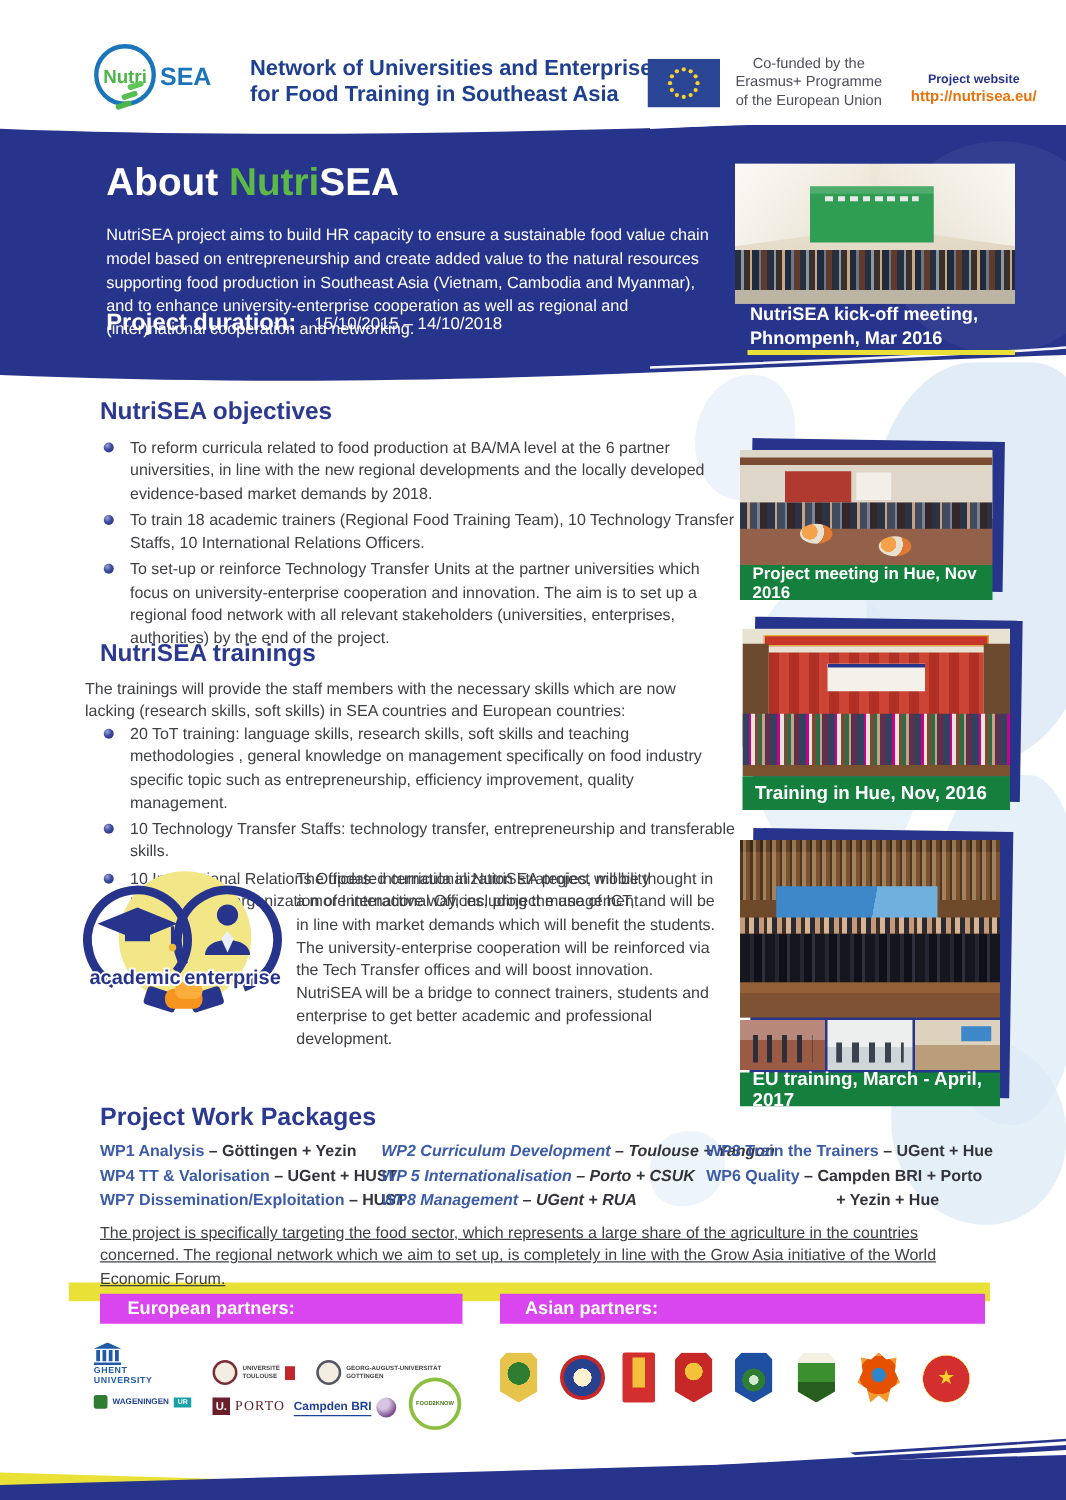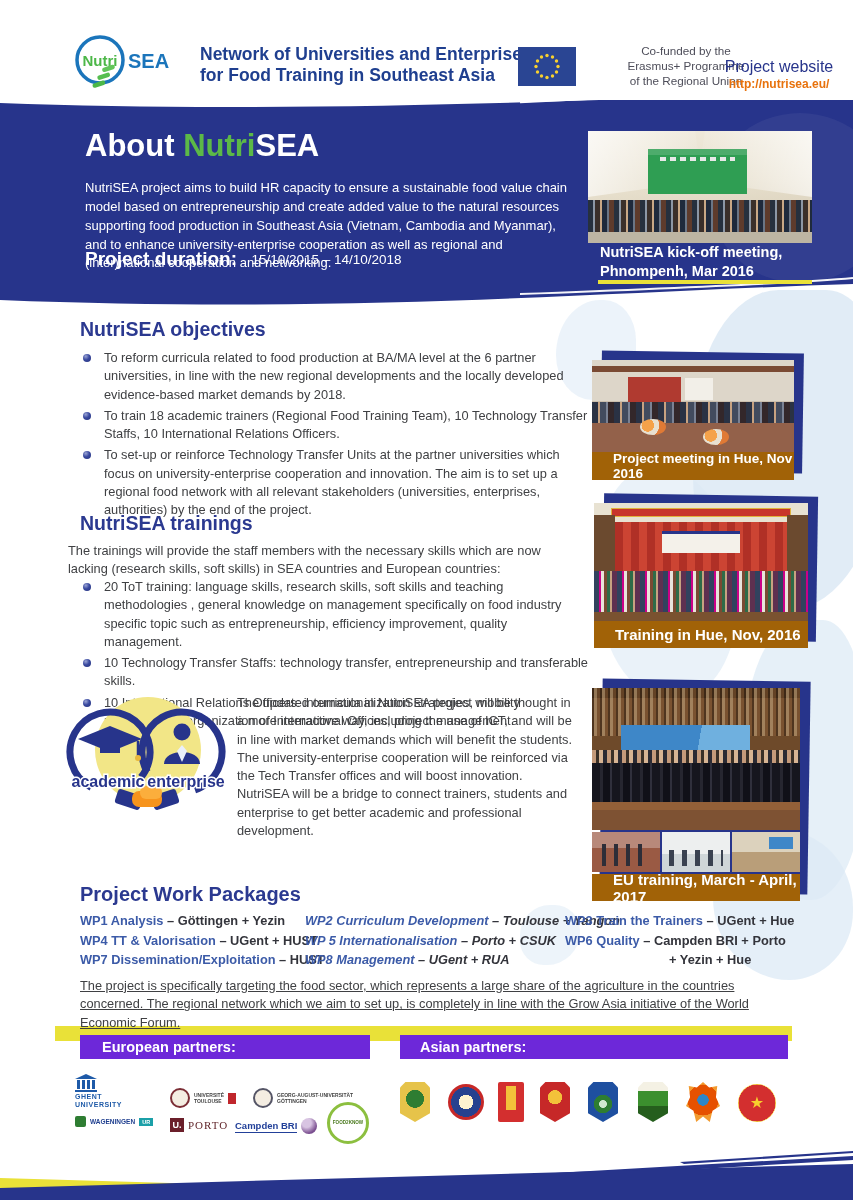--- a/index.html
+++ b/index.html
@@ -15,42 +15,42 @@
   .blob3{right:-10px; top:620px; width:120px; height:280px; border-radius:50% 35% 45% 55%; opacity:.7;}
   .blob4{left:556px; top:300px; width:80px; height:100px; border-radius:55% 40% 50% 45%; opacity:.55;}
   .blob5{right:0px; top:830px; width:140px; height:150px; border-radius:40% 52% 46% 55%; opacity:.75;}
   .blob6{left:520px; top:905px; width:60px; height:60px; border-radius:50% 42% 55% 40%; opacity:.5;}
 
   
   .header{position:absolute; left:0; top:0; width:853px; height:100px; background:#fff; z-index:3;}
   .logo{position:absolute; left:70px; top:34px;}
   .header-title{position:absolute; left:200px; top:44px; font-size:17.5px; font-weight:bold; color:#1F3F8F; line-height:1.2;}
   .eu-flag{position:absolute; left:518px; top:47px;}
-  .cofunded{position:absolute; left:582px; top:44px; width:130px; text-align:center; font-size:11.7px; color:#4E4E5A; line-height:1.28;margin-left:39px;}
+  .cofunded{position:absolute; left:582px; top:44px; width:130px; text-align:center; font-size:11.7px; color:#4E4E5A; line-height:1.28;}
   .website{position:absolute; left:716px; top:58px; width:126px; text-align:center;}
-  .website .lbl{font-size:16px; font-weight:normal; color:#27348B;}
+  .website .lbl{font-size:10px; font-weight:bold; color:#27348B;}
   .website .url{font-size:12px; font-weight:bold; color:#E8720C; margin-top:1px;}
 
   
   .band-svg{position:absolute; left:0; top:88px; width:853px; height:226px; z-index:1;}
   .band-watermark{position:absolute; left:36px; top:112px; font-size:64px; font-weight:bold;
     color:rgba(120,140,215,0.20); letter-spacing:3px; z-index:2; white-space:nowrap;}
   .about-title{position:absolute; left:85px; top:128px; font-size:31px; font-weight:bold; color:#fff; z-index:3;}
   .about-title .green{color:#5CB947;}
   .about-body{position:absolute; left:85px; top:179px; width:484px; font-size:13px; line-height:1.45; color:#fff; z-index:3;}
   .duration{position:absolute; left:85px; top:248px; z-index:3; color:#fff;}
   .duration .dl{font-size:19px; font-weight:bold; display:inline-block;}
   .duration .dv{font-size:13.5px; display:inline-block; margin-left:10px; position:relative; top:-1px;}
 
   
   .photo-wrap{position:absolute; z-index:2;}
   .backing{position:absolute; left:9px; top:-8px; width:100%; height:100%; background:#27348B; transform:rotate(0.9deg);}
   .photo{position:relative; overflow:hidden; z-index:1;}
-  .caption-bar{position:relative; z-index:1; background:#a16207; color:#fff; font-weight:bold;
-    display:flex; align-items:center; padding-left:21px;}
+  .caption-bar{position:relative; z-index:1; background:#15803d; color:#fff; font-weight:bold;
+    display:flex; align-items:center; padding-left:10px;}
   
   .p1{left:588px; top:131px; width:224px; z-index:3;}
   .p1 .photo{height:112px; background:linear-gradient(175deg,#F0EADC 0%,#E6DECB 50%,#D3C9B3 100%);}
   .p1 .tentL{position:absolute; left:-30px; top:-10px; width:140px; height:70px; background:linear-gradient(115deg,rgba(255,255,255,.9),rgba(255,255,255,0)); transform:rotate(-8deg);}
   .p1 .tentR{position:absolute; right:-30px; top:-10px; width:140px; height:70px; background:linear-gradient(245deg,rgba(255,255,255,.9),rgba(255,255,255,0)); transform:rotate(8deg);}
   .p1 .banner{position:absolute; left:27%; top:16%; width:44%; height:40%; background:#2F9E53;
     box-shadow:inset 0 6px 0 rgba(255,255,255,.15);}
   .p1 .banner:after{content:""; position:absolute; left:12%; top:18%; width:76%; height:10%;
     background:repeating-linear-gradient(90deg,#e8e8e8 0 6px, transparent 6px 10px);}
   .p1 .crowd{position:absolute; left:0; bottom:10%; width:100%; height:28%;
@@ -79,21 +79,21 @@
     background:repeating-linear-gradient(90deg,#B03026 0 8px,#CC4433 8px 16px);}
   .p3 .frameL{position:absolute; left:0; top:10%; width:10%; height:70%; background:#6B4A2F;}
   .p3 .frameR{position:absolute; right:0; top:10%; width:10%; height:70%; background:#6B4A2F;}
   .p3 .wbanner{position:absolute; left:32%; top:24%; width:36%; height:18%; background:#F4F1EA;
     box-shadow:inset 0 3px 0 #27348B;}
   .p3 .crowd{position:absolute; left:0; bottom:8%; width:100%; height:34%;
     background:repeating-linear-gradient(90deg,#31425E 0 5px,#C08 5px 7px,#E8E4DC 7px 10px,#7A4A33 10px 13px,#2E6B48 13px 16px,#C7A281 16px 18px,#5E3050 18px 23px);}
   .p3 .stage{position:absolute; left:0; bottom:0; width:100%; height:8%; background:#7A5230;}
   .p3 .caption-bar{height:27px; font-size:15px;}
   
-  .p4{left:592px; top:672px; width:208px;margin-top:16px;}
+  .p4{left:592px; top:672px; width:208px;}
   .p4 .photo{height:142px; background:#6E4A2A;}
   .p4 .shelves{position:absolute; left:0; top:0; width:100%; height:34%;
     background:linear-gradient(180deg,#5E3E22 0 20%,#7A5230 20% 100%);}
   .p4 .shelves:after{content:""; position:absolute; inset:0;
     background:repeating-linear-gradient(90deg,rgba(0,0,0,.35) 0 2px,rgba(201,176,137,.5) 2px 5px, rgba(122,82,48,.2) 5px 8px);}
   .p4 .screen{position:absolute; left:14%; top:26%; width:62%; height:24%;
     background:linear-gradient(100deg,#3E87C8 0 60%,#6FB0DF 60% 100%);}
   .p4 .heads{position:absolute; left:0; top:44%; width:100%; height:9%;
     background:repeating-linear-gradient(90deg,#C49A7A 0 4px,#3A3027 4px 7px,#D7B493 7px 11px,#2A2A33 11px 15px);}
   .p4 .shirts{position:absolute; left:0; top:53%; width:100%; height:27%;
@@ -129,21 +129,21 @@
   .wp-grid{position:absolute; left:80px; top:911px; width:700px; z-index:2; display:flex;}
   .wp-col{display:flex; flex-direction:column;}
   .wp-col1{width:225px;} .wp-col2{width:260px;font-style:italic;} .wp-col3{width:215px;}
   .wp-row{font-size:12.8px; line-height:19.5px; font-weight:600; color:#33343B; white-space:nowrap;}
   .wp-label{color:#3C5BA8;}
   .wp-cont{padding-left:104px;}
   .wp-closing{position:absolute; left:80px; top:977px; width:697px;text-decoration:underline;}
 
   
   .yellow-bar{position:absolute; left:55px; top:1026px; width:737px; height:15px; background:#E9E138; z-index:1;}
-  .partner-bar{position:absolute; top:1035px; height:24px; background:#6d28d9; z-index:2; color:#fff;
+  .partner-bar{position:absolute; top:1035px; height:24px; background:#d946ef; z-index:2; color:#fff;
     font-size:14.5px; font-weight:bold; display:flex; align-items:center;}
   .eu-bar{left:80px; width:268px; padding-left:22px;}
   .asia-bar{left:400px; width:368px; padding-left:20px;}
 
   .eu-logos{position:absolute; left:75px; top:1072px; width:320px; height:95px; z-index:2;}
   .eu-logo{position:absolute; display:flex; align-items:center; gap:4px;}
   .ghent{left:0; top:2px; flex-direction:column; align-items:flex-start; gap:1px;}
   .ghent .txt{font-size:7px; font-weight:bold; color:#1E5AA8; line-height:1.15; letter-spacing:.5px;}
   .toulouse{left:95px; top:16px;}
   .seal{width:16px; height:16px; border-radius:50%; border:2px solid #7b2d35; background:#F4EDE2;}
@@ -229,21 +229,21 @@
           <circle cx="23.5" cy="29" r="1.7"></circle>
           <circle cx="19.5" cy="25" r="1.7"></circle>
         <circle cx="18" cy="19.5" r="1.7"></circle>
           <circle cx="19.5" cy="14" r="1.7"></circle>
           <circle cx="23.5" cy="10" r="1.7"></circle>
       </g>
     </svg>
     <div class="cofunded">
       <div>Co-funded by the</div>
       <div>Erasmus+ Programme</div>
-      <div>of the Regional Union</div>
+      <div>of the European Union</div>
     </div>
     <div class="website">
       <div class="lbl">Project website</div>
       <div class="url">http://nutrisea.eu/</div>
     </div>
   </div>
 
   <svg class="band-svg" viewBox="0 0 853 226" preserveAspectRatio="none">
     <path d="M0,15 C280,26 620,12 853,2 L853,196 C600,204 350,226 0,212 Z" fill="#27348B"></path>
     <path d="M520,14 C660,7 790,2 853,-2" stroke="#FFFFFF" stroke-width="2.5" fill="none"></path>

